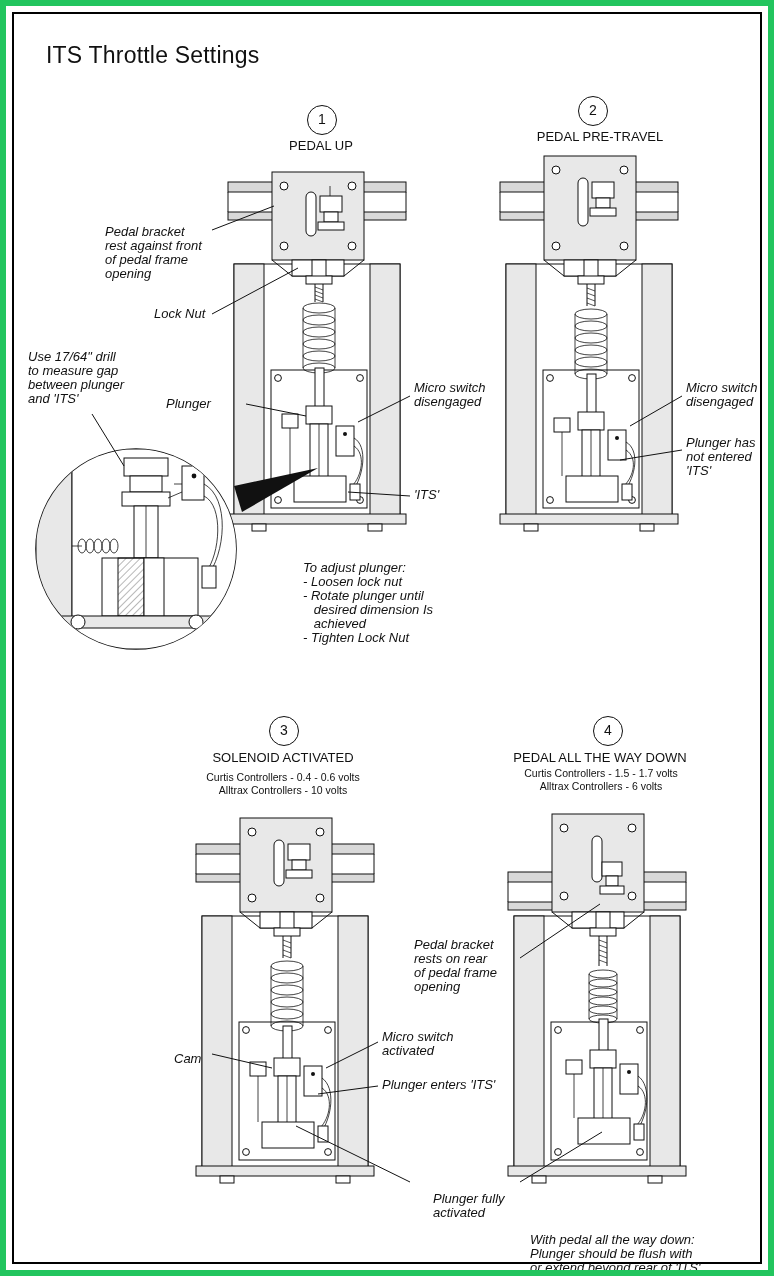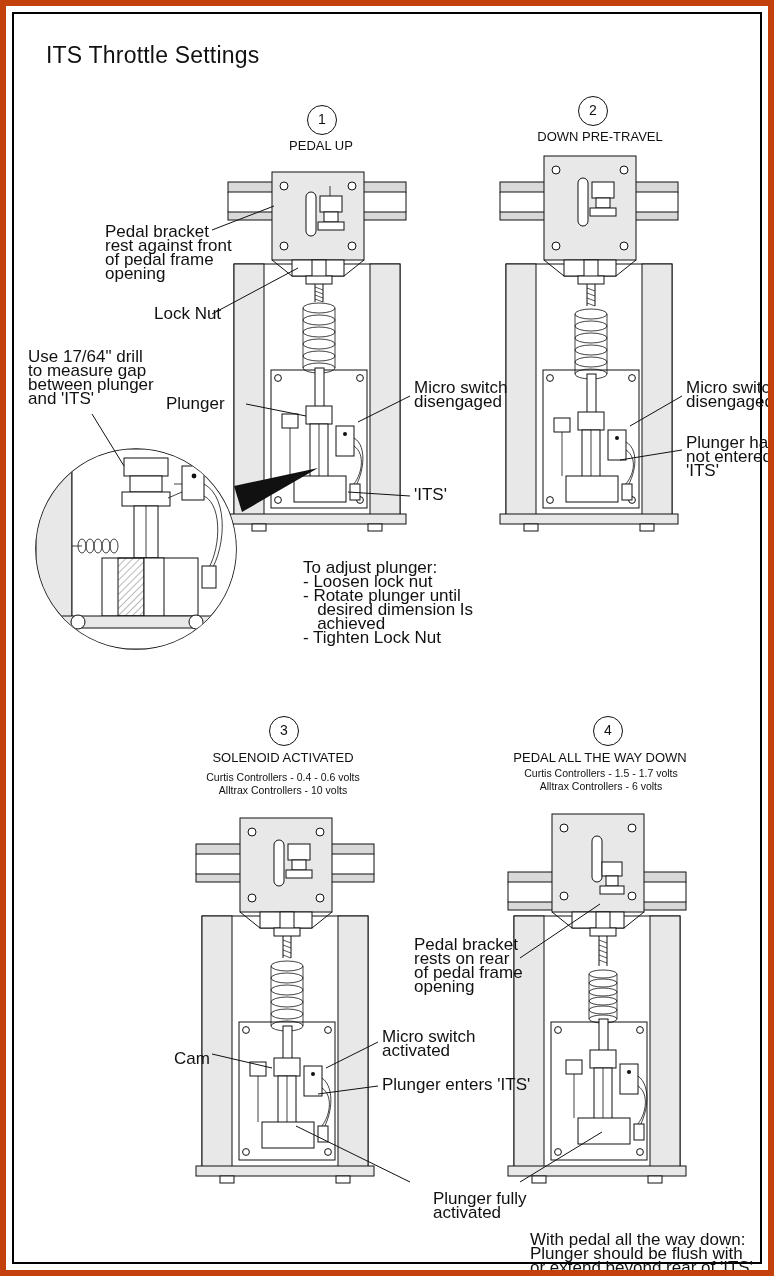--- a/index.html
+++ b/index.html
@@ -2,34 +2,34 @@
 <html><head>
 <meta charset="utf-8">
 <style>
   html,body{margin:0;padding:0;background:#ffffff;}
   body{font-family:"Liberation Sans", sans-serif;}
   #page{
     position:relative;
     width:774px;height:1276px;
     background:#ffffff;
     box-sizing:border-box;
-    border:6px solid #c2410c;
+    border:6px solid #22c55e;
     overflow:hidden;
   }
   #inner-border{
     position:absolute;left:6px;top:6px;right:6px;bottom:6px;
     border:2px solid #000000;
     box-sizing:border-box;
   }
   .title{
     position:absolute;left:40px;top:36px;
     font-size:23px;color:#111;letter-spacing:.2px;
     font-family:"Liberation Sans", sans-serif;
   }
-  .lbl{position:absolute;font-size:17px;color:#111;line-height:14px;white-space:pre;}
+  .lbl{position:absolute;font-size:13px;color:#111;line-height:14px;white-space:pre;font-style:italic;}
   .stepnum{
     position:absolute;width:28px;height:28px;border:1.6px solid #111;border-radius:50%;
     font-size:14px;line-height:27px;text-align:center;color:#111;background:#fff;
   }
   .steptitle{position:absolute;font-size:13px;color:#111;text-align:center;white-space:nowrap;}
   .subnote{position:absolute;font-size:10.5px;color:#111;text-align:center;white-space:nowrap;line-height:13px;}
   svg{position:absolute;left:0;top:0;overflow:visible;}
   .ln{stroke:#111;stroke-width:1;fill:none;}
   .thin{stroke:#111;stroke-width:.8;fill:none;}
   .fillgrey{fill:#e8e8e8;stroke:#111;stroke-width:1;}
@@ -400,21 +400,21 @@
     <g>
       <path class="ln" d="M514,952 L594,898"></path>
       <path class="ln" d="M514,1176 L596,1126"></path>
     </g>
   </svg>
 
   <div class="stepnum" style="left:301px;top:99px;">1</div>
   <div class="steptitle" style="left:235px;top:132px;width:160px;">PEDAL UP</div>
 
   <div class="stepnum" style="left:572px;top:90px;">2</div>
-  <div class="steptitle" style="left:506px;top:123px;width:176px;">DOWN PRE-TRAVEL</div>
+  <div class="steptitle" style="left:506px;top:123px;width:176px;">PEDAL PRE-TRAVEL</div>
 
   <div class="stepnum" style="left:263px;top:710px;">3</div>
   <div class="steptitle" style="left:197px;top:744px;width:160px;">SOLENOID ACTIVATED</div>
   <div class="subnote" style="left:177px;top:765px;width:200px;">Curtis Controllers -  0.4 - 0.6 volts</div>
   <div class="subnote" style="left:177px;top:778px;width:200px;">Alltrax Controllers - 10 volts</div>
 
   <div class="stepnum" style="left:587px;top:710px;">4</div>
   <div class="steptitle" style="left:506px;top:744px;width:176px;">PEDAL ALL THE WAY DOWN</div>
   <div class="subnote" style="left:495px;top:761px;width:200px;">Curtis Controllers -  1.5 - 1.7 volts</div>
   <div class="subnote" style="left:495px;top:774px;width:200px;">Alltrax Controllers - 6 volts</div>

